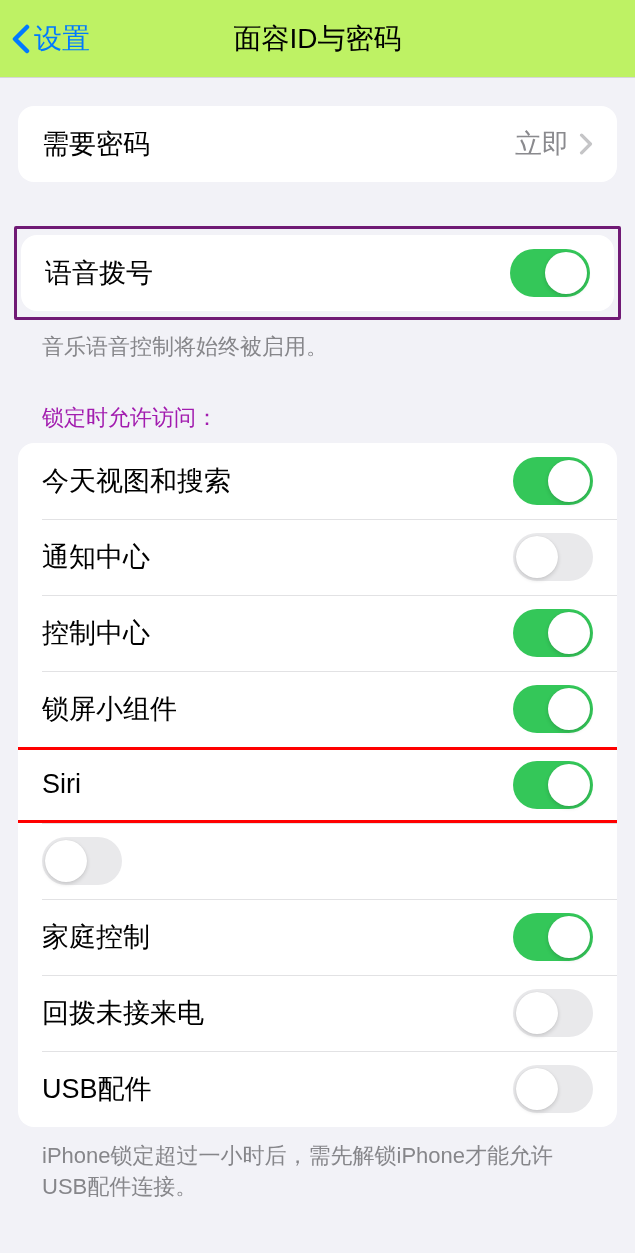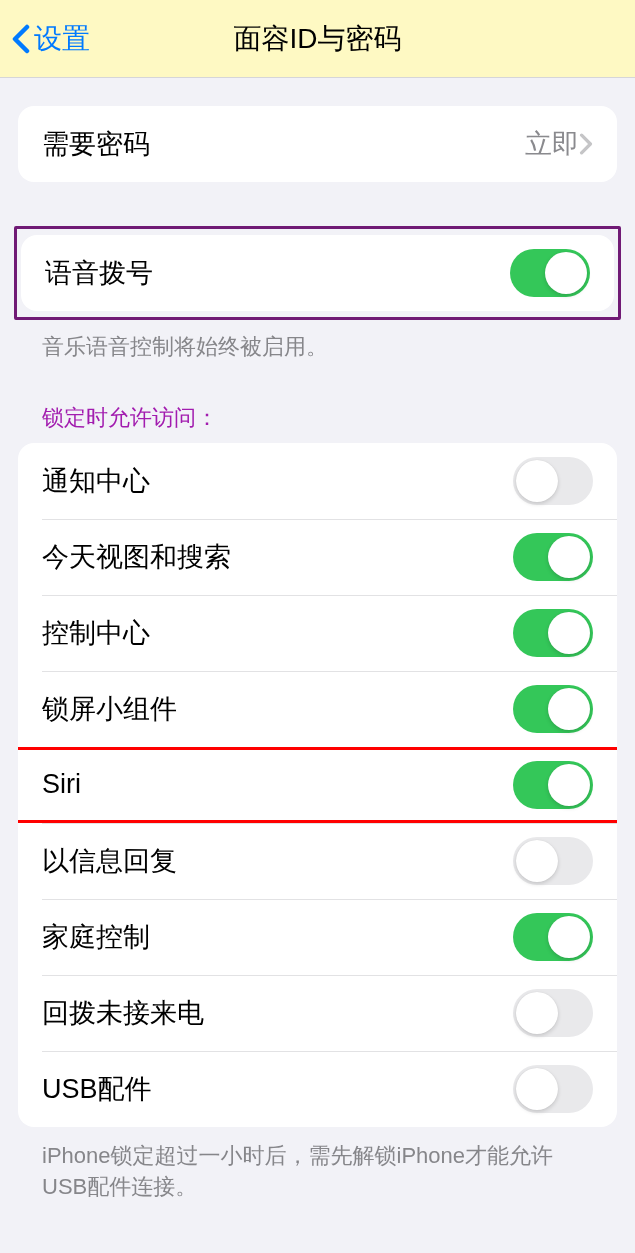--- a/index.html
+++ b/index.html
@@ -10,21 +10,21 @@
     }
     body {
       font-family: -apple-system, "PingFang SC", "Helvetica Neue", sans-serif;
       background: #f2f2f7;
       width: 635px;
       height: 1253px;
       overflow: hidden;
     }
     .navbar {
       height: 78px;
-      background: #fef9c3;
+      background: #bef264;
       border-bottom: 1px solid #d6d6d8;
       display: flex;
       align-items: center;
       position: relative;
       padding: 0 12px;
     }
     .back-btn {
       display: flex;
       align-items: center;
       color: #007aff;
@@ -74,20 +74,21 @@
       height: 1px;
       background: #e2e2e4;
     }
     .cell-label {
       font-size: 27px;
       color: #000;
     }
     .cell-value-wrap {
       display: flex;
       align-items: center;
+      gap: 10px;
     }
     .cell-value {
       font-size: 27px;
       color: #8a8a8e;
     }
     .disclosure {
       width: 14px;
       height: 22px;
       color: #c5c5c7;
     }
@@ -200,42 +201,41 @@
         </div>
       </div>
     </div>
     <div class="footer-text" style="margin-left:18px;margin-right:18px;font-family:Liberation Mono, monospace;">音乐语音控制将始终被启用。</div>
   </div>
 
   <div class="group group-locked">
     <div class="header-text">锁定时允许访问：</div>
     <div class="cell-container" id="locked-list">
         <div class="cell">
+          <span class="cell-label">今天视图和搜索</span>
+          <div class="toggle toggle-on"></div>
+        </div>
+        <div class="cell">
           <span class="cell-label">通知中心</span>
           <div class="toggle toggle-off"></div>
-        </div>
-        <div class="cell">
-          <span class="cell-label">今天视图和搜索</span>
-          <div class="toggle toggle-on"></div>
         </div>
         <div class="cell">
           <span class="cell-label">控制中心</span>
           <div class="toggle toggle-on"></div>
         </div>
         <div class="cell">
           <span class="cell-label">锁屏小组件</span>
           <div class="toggle toggle-on"></div>
         </div>
         <div class="cell siri-highlight">
           <div class="siri-border"></div>
           <span class="cell-label">Siri</span>
           <div class="toggle toggle-on"></div>
         </div>
         <div class="cell">
-          <span class="cell-label">以信息回复</span>
           <div class="toggle toggle-off"></div>
         </div>
         <div class="cell">
           <span class="cell-label">家庭控制</span>
           <div class="toggle toggle-on"></div>
         </div>
         <div class="cell">
           <span class="cell-label">回拨未接来电</span>
           <div class="toggle toggle-off"></div>
         </div>

